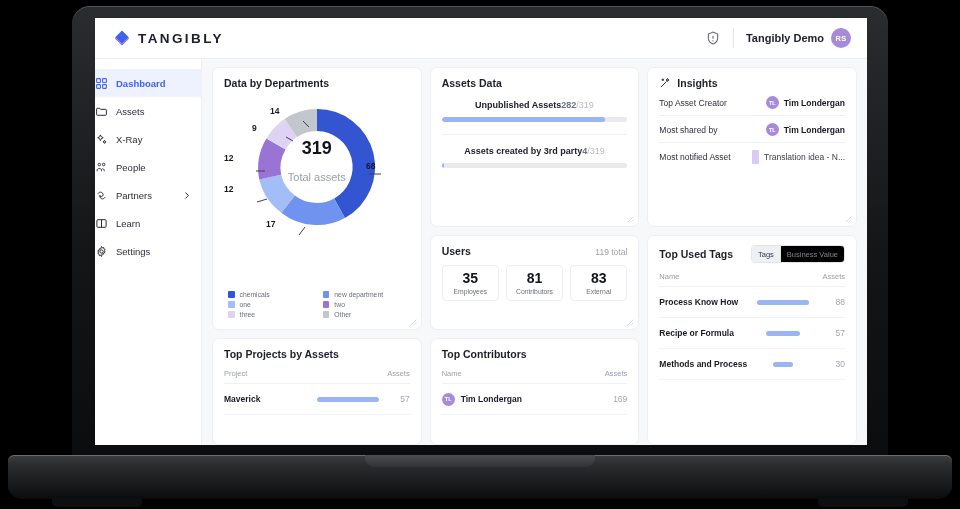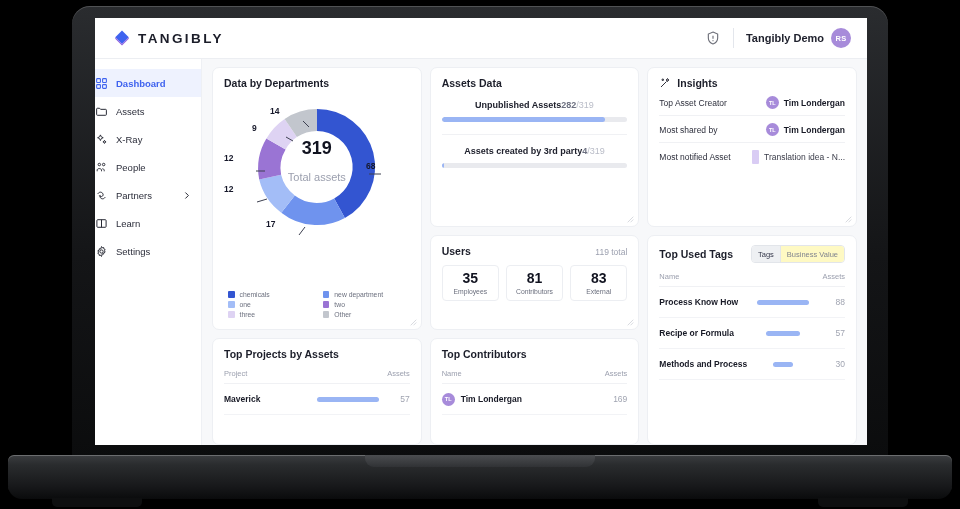--- a/index.html
+++ b/index.html
@@ -145,21 +145,21 @@
   .stat-box {
     flex: 1; border: 1px solid #eceef2; border-radius: 4px;
     padding: 5px 2px 5px 2px; text-align: center;
   }
   .stat-num { font-size: 14px; font-weight: 700; color: #111320; line-height: 1.05; }
   .stat-lbl { font-size: 6.8px; color: #6b6f7e; margin-top: 2px; }
 
   
   .tags-head { display: flex; justify-content: space-between; align-items: center; }
   .seg { display: flex; border: 1px solid #e2e5ea; border-radius: 4px; overflow: hidden; justify-content: flex-end; }
-  .seg-btn { font-size: 7.5px; padding: 3.5px 6px; color: #80848f; background: #fef9c3; cursor: pointer; }
+  .seg-btn { font-size: 7.5px; padding: 3.5px 6px; color: #80848f; background: #000000; cursor: pointer; }
   .seg-btn.active { background: #eef0f3; color: #34374a; }
   .seg-btn + .seg-btn { border-left: 1px solid #e2e5ea; }
 
   .tbl-head {
     display: flex; justify-content: space-between;
     font-size: 7.5px; color: #9b9fae; padding: 9px 0 5px 0;
     border-bottom: 1px solid #f0f1f4;
   }
   .tbl-row {
     display: flex; align-items: center; justify-content: space-between;

